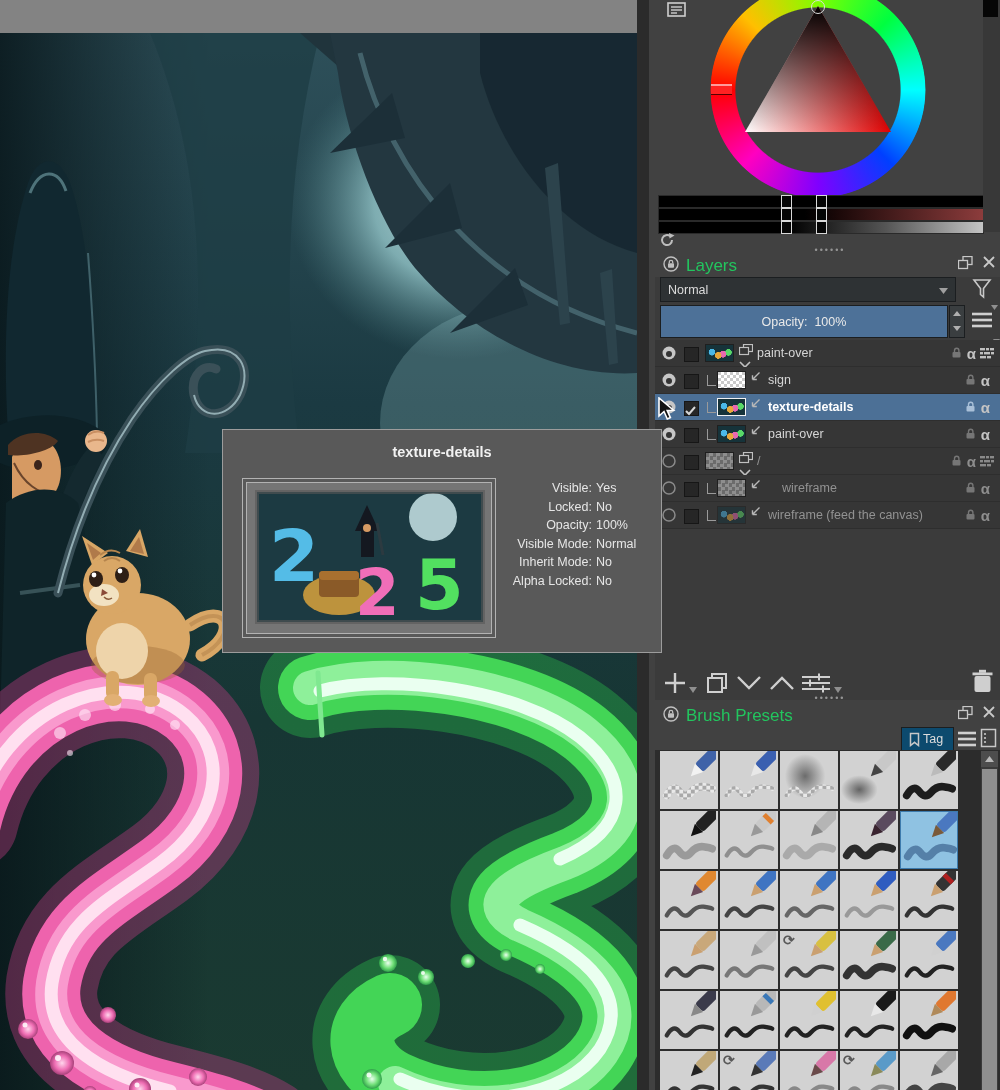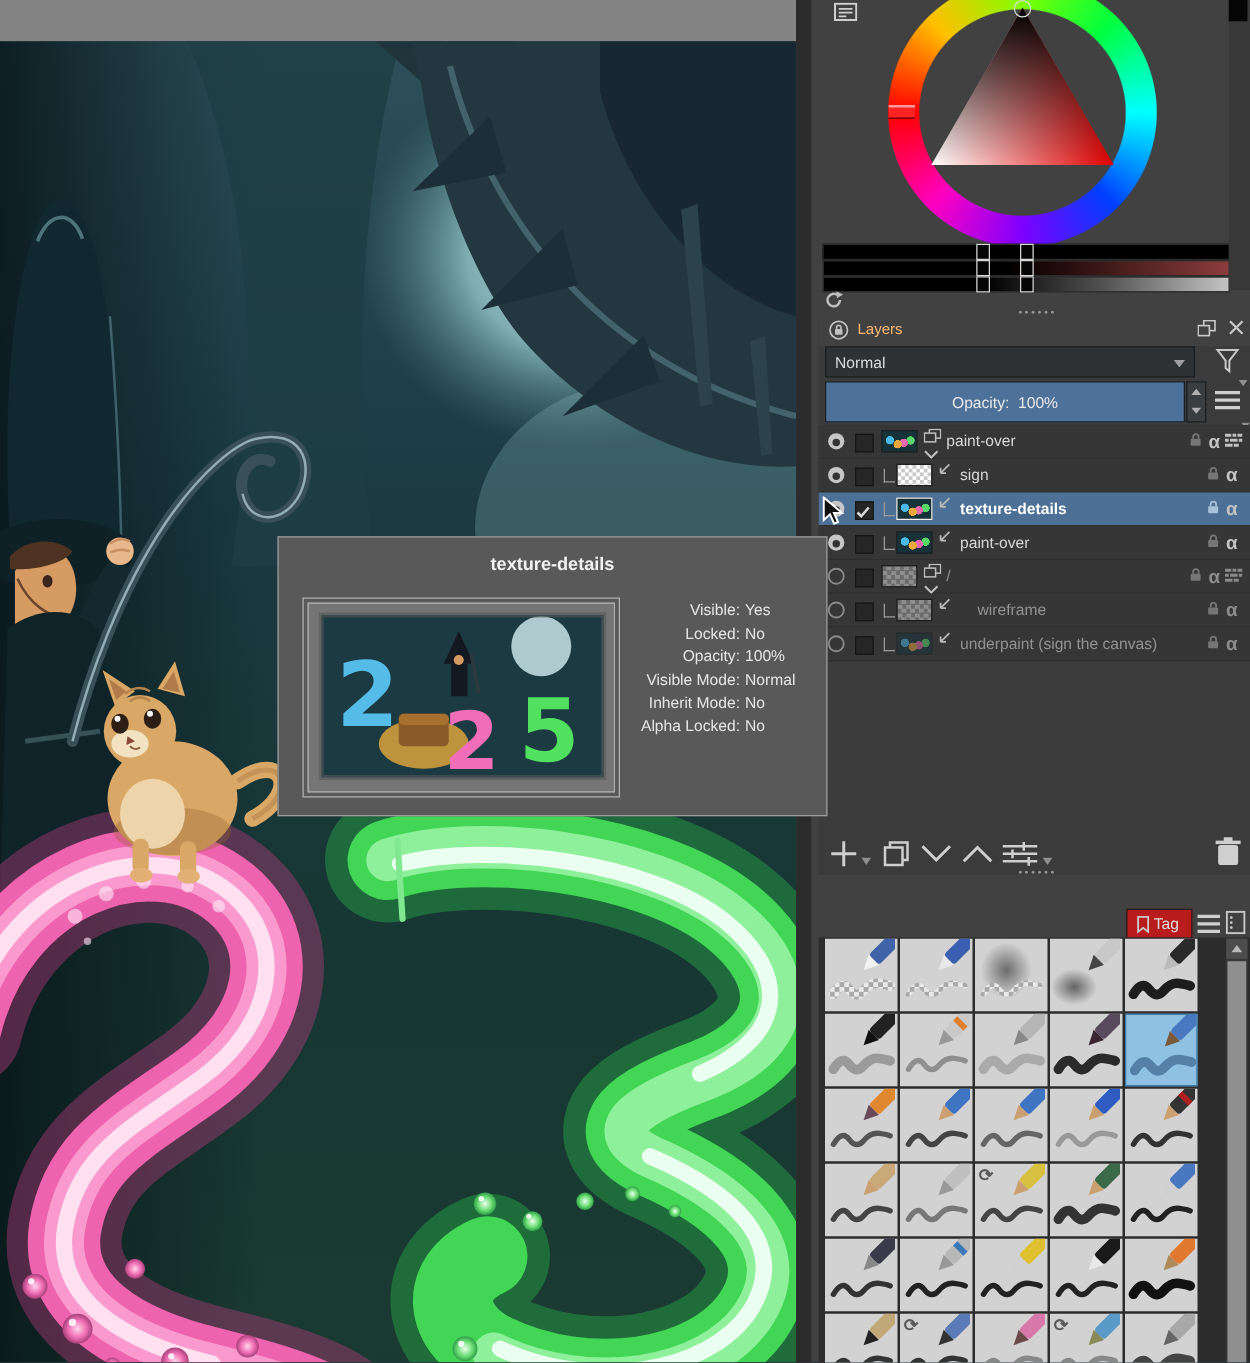--- a/index.html
+++ b/index.html
@@ -30,21 +30,21 @@
   #sv-indicator{left:156px;top:0px;width:12px;height:12px;border-radius:50%;
     border:1.5px solid #dddddd;background:transparent}
   .cslider{left:3px;width:324px;height:11px;border:1px solid #2a2a2a}
   .cs-marker{position:absolute;top:-1px;width:9px;height:11px;background:#050505;border:1px solid #d8d8d8}
   #right-strip{left:328px;top:0;width:17px;height:232px;background:#383838}
   #right-strip-black{left:328px;top:0;width:15px;height:17px;background:#060606}
 
   .dots{color:#949494;font-size:9px;letter-spacing:2px;line-height:6px;text-align:center;width:60px}
 
   
-  .docker-title{color:#fdba74;font-size:12px}
+  .docker-title{color:#22c55e;font-size:17px}
   .combo{background:#2e3234;border:1px solid #1b1e20;color:#dcdcdc;font-size:12.5px;
          display:flex;align-items:center;padding:0 7px;box-sizing:border-box}
   .combo .caret{margin-left:auto}
   .minicaret{position:absolute}
 
   
   #opacity-bar{background:#4d7198;border:1px solid #1b1e20;color:#e9e9e9;font-size:12.5px;
     display:flex;align-items:center;justify-content:center;box-sizing:border-box}
   #spinbox{background:#3a3e40;border:1px solid #1b1e20;box-sizing:border-box}
   .spin-btn{width:100%;height:15px;display:flex;align-items:center;justify-content:center}
@@ -558,21 +558,21 @@
         <div class="lrow muted">
           <span class="eye"><svg width="16" height="16">
               <circle cx="8" cy="8" r="6" fill="none" stroke="#8a8a8a" stroke-width="1.5"></circle>
             </svg></span>
           <span class="cbx"></span>
           <span class="lbr"></span>
           <span class="th th-art th-art-muted" style="left:62px"></span>
           <span class="deco" style="left:94px"><svg width="12" height="12">
               <path d="M10.5,1.5 L3.5,8.5 M3.5,8.5 L3.5,4.2 M3.5,8.5 L7.8,8.5" stroke="#b8b8b8" stroke-width="1.4" fill="none"></path>
             </svg></span>
-          <span class="lname" style="left:113px">underpaint (sign the canvas)</span>
+          <span class="lname" style="left:113px">wireframe (feed the canvas)</span>
           <span class="ricos">
             <span><svg width="13" height="13">
                 <rect x="2.5" y="6" width="8" height="5.5" rx="1" fill="#767676"></rect>
                 <path d="M4.5,6 V4.5 a2.2,2.2 0 0 1 4.4,0 V6" fill="none" stroke="#767676" stroke-width="1.4"></path>
               </svg></span>
             <span class="alpha-g">α</span>
             <span><span class="ico-chk"></span></span>
           </span>
         </div>
       </div>
@@ -627,22 +627,43 @@
             <rect x="0.5" y="3.5" width="20" height="2.8" fill="#cfcfcf"></rect>
             <rect x="7" y="0.8" width="7" height="3" fill="#cfcfcf"></rect>
           </svg>
       </span>
     </div>
   </div>
 
   <div class="dots abs" style="left:145px;top:695px">••••••</div>
 
   <div class="abs" style="left:0;top:703px;width:345px;height:387px">
-
-    <div class="combo abs" style="left:246px;top:24px;width:53px;height:24px;background:#b91c1c">
+    <div class="abs" style="left:0;top:0;width:345px;height:24px;background:#414141">
+      <span class="abs" style="left:8px;top:3px">
+        <svg width="16" height="16">
+            <circle cx="8" cy="8" r="7" fill="none" stroke="#c0c0c0" stroke-width="1.4"></circle>
+            <rect x="5" y="7.2" width="6" height="4.6" rx="0.8" fill="#c0c0c0"></rect>
+            <path d="M6.3,7.2 V6 a1.7,1.7 0 0 1 3.4,0 V7.2" fill="none" stroke="#c0c0c0" stroke-width="1.3"></path>
+          </svg>
+      </span>
+      <span class="docker-title abs" style="left:31px;top:3px">Brush Presets</span>
+      <span class="abs" style="left:303px;top:3px">
+        <svg width="15" height="14">
+            <rect x="5" y="0.5" width="9" height="8" fill="none" stroke="#c8c8c8" stroke-width="1.3"></rect>
+            <rect x="0.5" y="4.5" width="9" height="8" fill="#414141" stroke="#c8c8c8" stroke-width="1.3"></rect>
+          </svg>
+      </span>
+      <span class="abs" style="left:327px;top:2px">
+        <svg width="14" height="14">
+            <path d="M2,2 L12,12 M12,2 L2,12" stroke="#c8c8c8" stroke-width="1.8"></path>
+          </svg>
+      </span>
+    </div>
+
+    <div class="combo abs" style="left:246px;top:24px;width:53px;height:24px;background:#0c4a6e">
       <svg width="11" height="15" style="margin-right:3px">
           <path d="M1.5,1.5 h8 v12 l-4,-3.2 l-4,3.2 z" fill="none" stroke="#c8c8c8" stroke-width="1.5"></path>
         </svg>
       <span>Tag</span>
     </div>
     <span class="minicaret" style="left:290px;top:42px">
       <svg width="7" height="5">
           <polygon points="0,0 7,0 3.5,5" fill="#8f8f8f"></polygon>
         </svg>
     </span>

